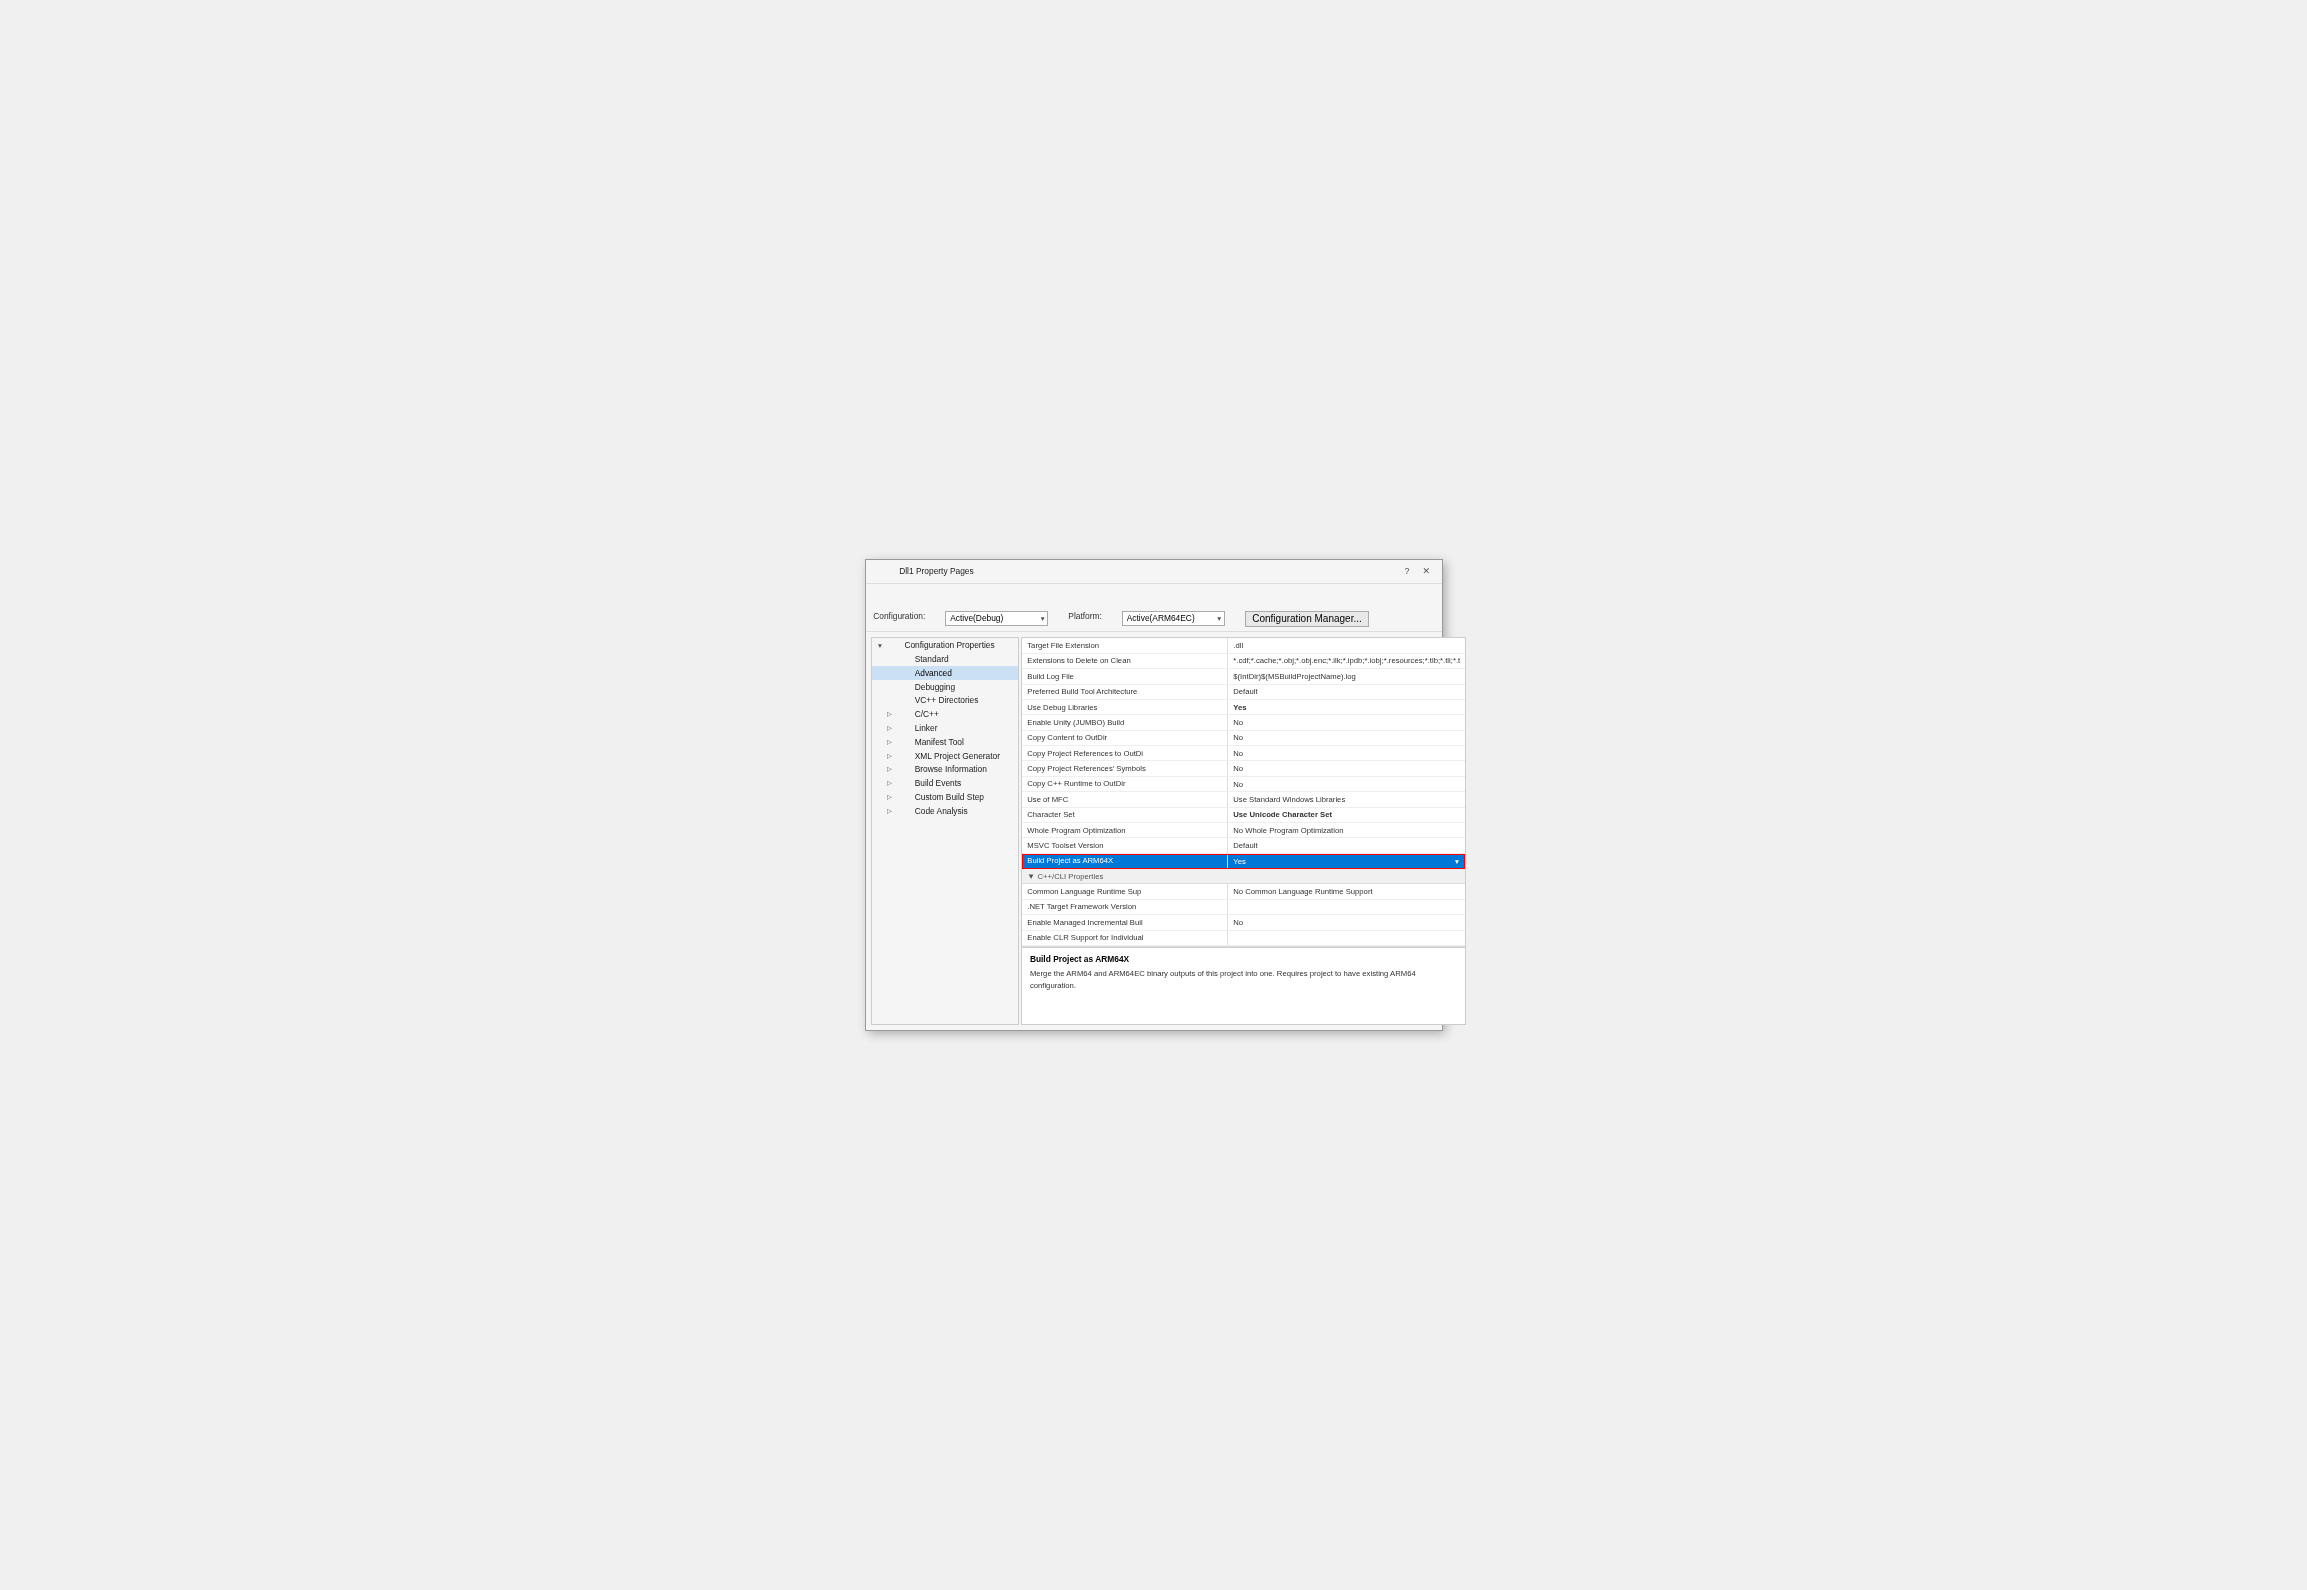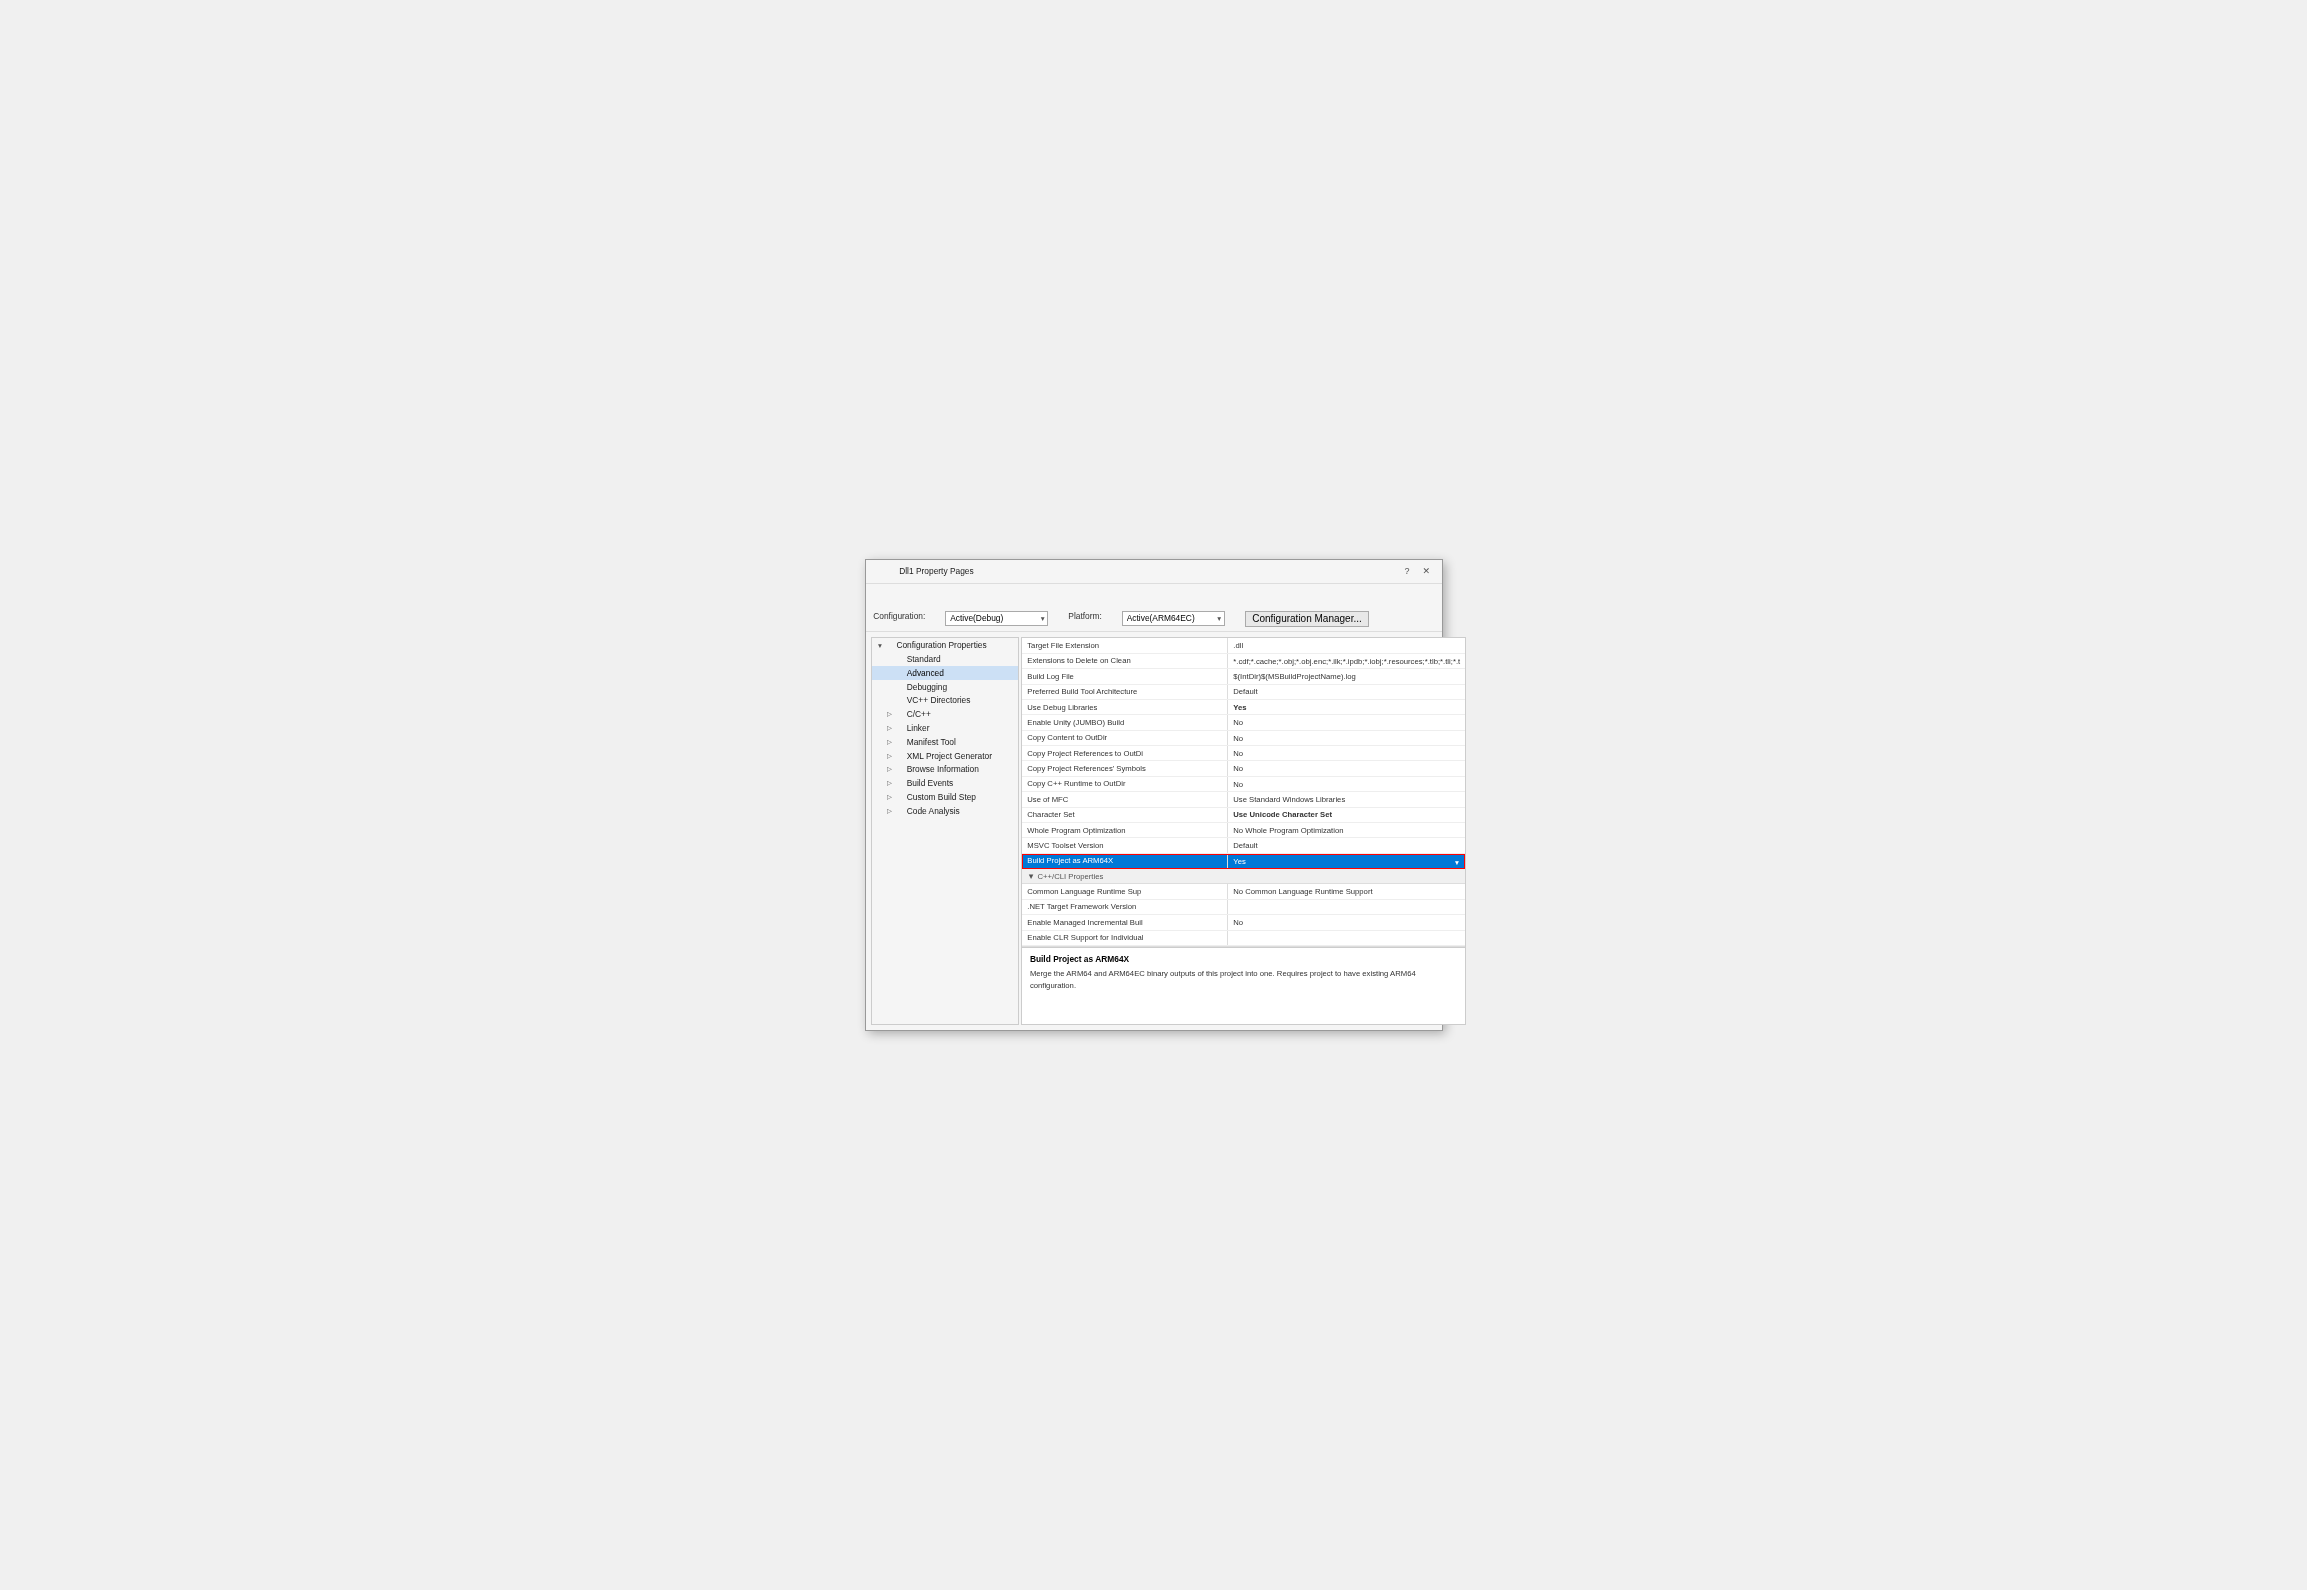--- a/index.html
+++ b/index.html
@@ -99,21 +99,21 @@
       background: #f5f5f5;
       border: 0.6px solid #ccc;
       overflow-y: auto;
       font-size: 8.4px;
     }
     .sidebar-item {
       padding: 1.9px 5.1px;
       cursor: pointer;
       display: flex;
       align-items: center;
-      gap: 12px;
+      gap: 20px;
       color: #1a1a1a;
     }
     .sidebar-item.selected {
       background: #cce0f5;
       color: #000;
     }
     .sidebar-item .arrow {
       font-size: 6.4px;
       color: #555;
       min-width: 7.7px;
@@ -153,21 +153,21 @@
       color: #333;
       font-size: 7.7px;
     }
     .prop-row.selected-row .prop-name { color: white; }
     .prop-value {
       flex: 1;
       padding: 2.6px 5.1px;
       font-size: 7.7px;
       color: #333;
       display: flex;
-      align-items: flex-end;
+      align-items: center;
       justify-content: space-between;
     }
     .prop-row.selected-row .prop-value { color: white; }
     .prop-value.bold { font-weight: bold; }
     .section-header {
       display: flex;
       align-items: center;
       padding: 2.6px 5.1px;
       background: #f0f0f0;
       border-bottom: 0.6px solid #ddd;

